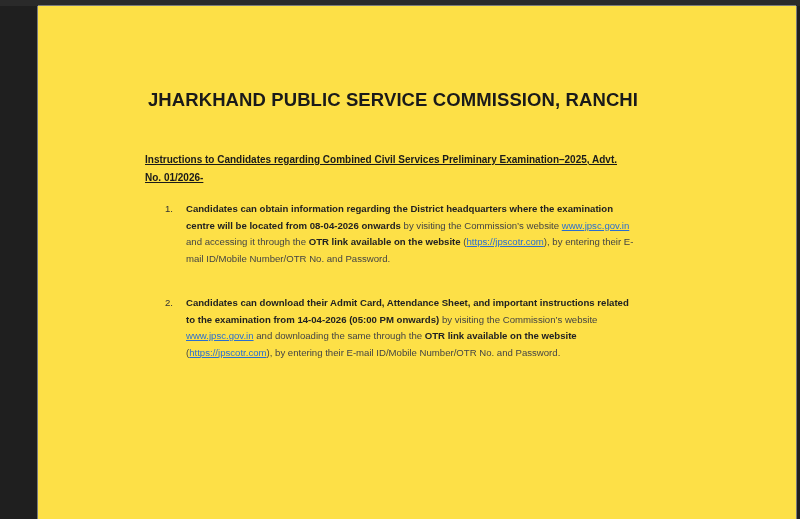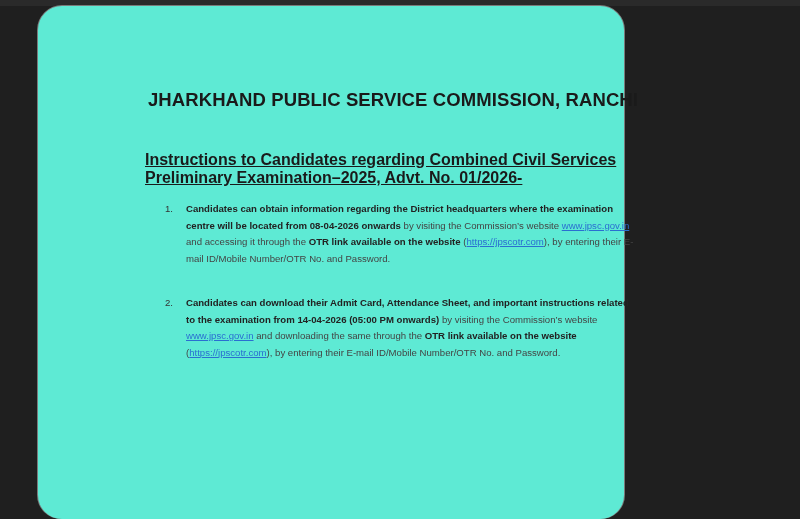--- a/index.html
+++ b/index.html
@@ -4,36 +4,35 @@
 <style>
   html, body { margin:0; padding:0; }
   body {
     width:800px; height:519px; overflow:hidden;
     background:#1f1f1f;
     position:relative;
     font-family: "Liberation Sans", "DejaVu Sans", sans-serif;
   }
   .topbar { position:absolute; left:0; top:0; width:800px; height:6px; background:#2a2a2a; }
   .page {
-    position:absolute; left:38px; top:6px; width:586px; height:513px;
-    background:#5eead4;
+    position:absolute; left:38px; top:6px; width:758px; height:513px;
+    background:#fde047;
     box-shadow: -1px 0 0 #7a7a7a, 1px 0 0 #7a7a7a, 0 -1px 0 #7a7a7a;
-    border-radius: 24px;
   }
   .title {
     position:absolute; left:0; width:710px; top:83px; text-align:center;
     font-weight:bold; font-size:18.5px; color:#1a1a1a; letter-spacing:0.1px;
   }
   .subtitle {
     position:absolute; left:0; width:710px; top:110px; text-align:center;
     font-weight:bold; font-size:16px; color:#1a1a1a;
   }
   .heading {
     position:absolute; left:107px; top:145px; width:480px;
-    font-weight:bold; font-size:16px; line-height:18px; color:#1a1a1a;
+    font-weight:bold; font-size:10px; line-height:18px; color:#1a1a1a;
     text-decoration:underline;
   }
   .list { position:absolute; left:127px; width:470px; font-size:9.6px; line-height:16.5px; color:#444; }
   .list .num { position:absolute; left:0; top:0; color:#333; }
   .list .body { margin-left:21px; }
   .b { font-weight:bold; color:#222; }
   .link { color:#2a6fd1; text-decoration:underline; }
   .item1 { top:195px; }
   .item2 { top:289px; }
 </style>

